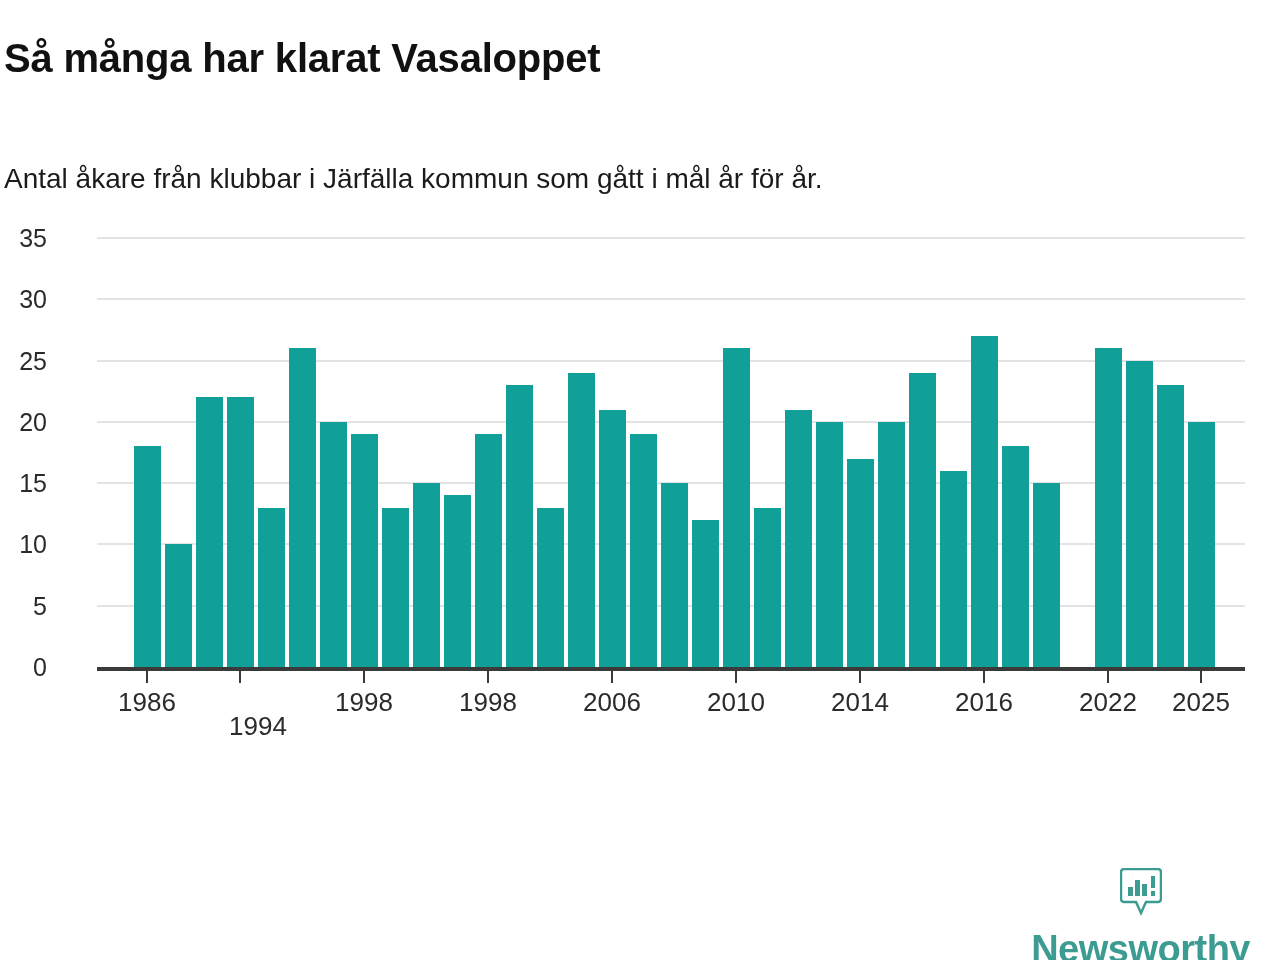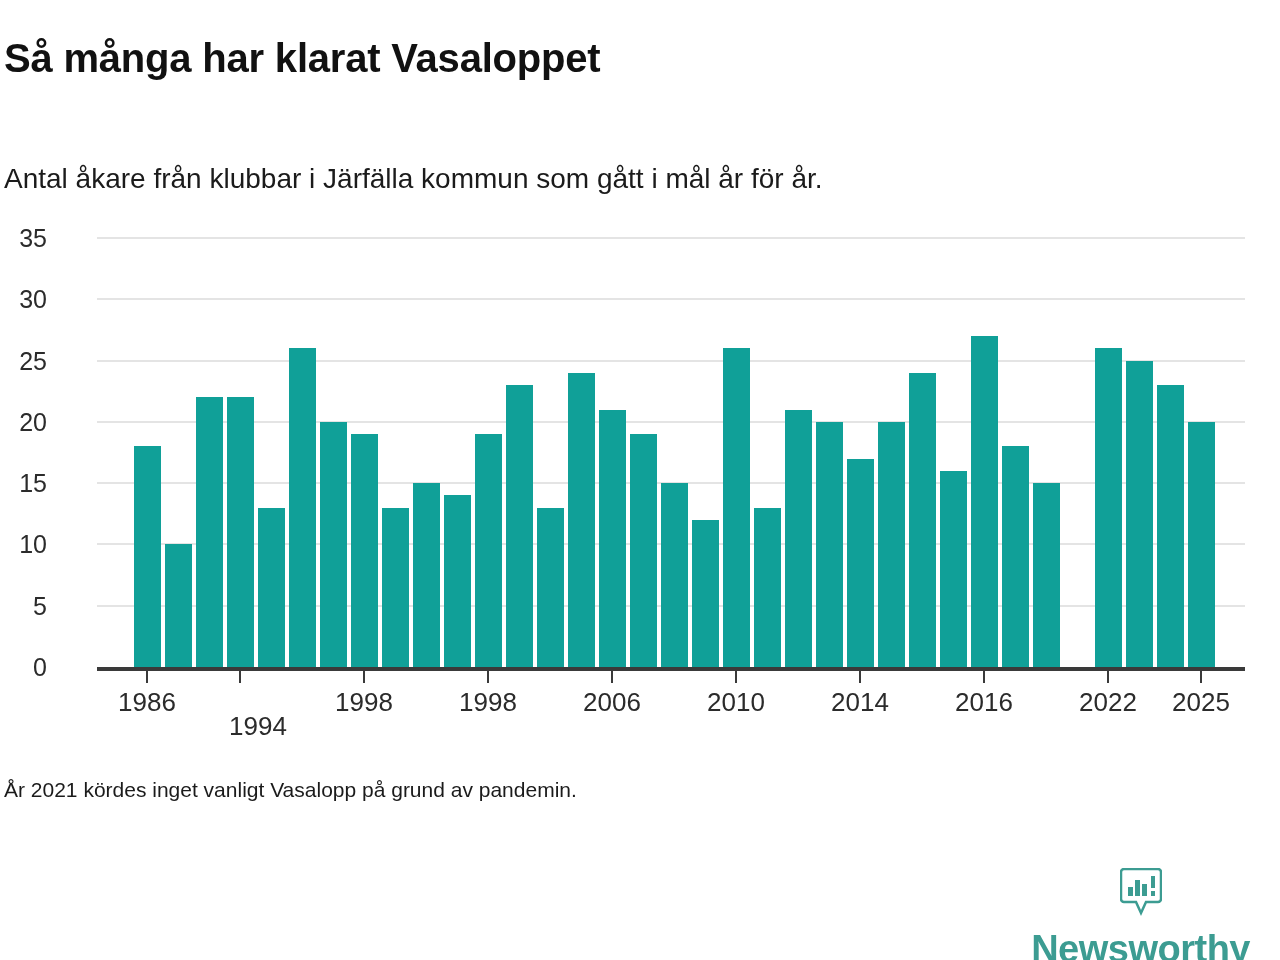--- a/index.html
+++ b/index.html
@@ -237,21 +237,20 @@
         <div class="xlabel" style="left: 763px;">2014</div>
         <div class="tick" style="left: 886px;"></div>
         <div class="xlabel" style="left: 887px;">2016</div>
         <div class="tick" style="left: 1010px;"></div>
         <div class="xlabel" style="left: 1011px;">2022</div>
         <div class="tick" style="left: 1103px;"></div>
         <div class="xlabel" style="left: 1104px; text-align: right;">2025</div>
       </div>
   </div>
 
-  <div class="note">År 2021 kördes inget vanligt Vasalopp på grund av pandemin.</div>
 
   <div class="logo">
     <svg class="logo-mark" viewBox="0 0 42 50">
       <path d="M4 1 H38 A3 3 0 0 1 41 4 V31 A3 3 0 0 1 38 34 H26 L21 45 L16 34 H4 A3 3 0 0 1 1 31 V4 A3 3 0 0 1 4 1 Z" fill="none" stroke="#3c9c92" stroke-width="2.5"></path>
       <rect x="8" y="19" width="5" height="9" fill="#3c9c92"></rect>
       <rect x="15" y="12" width="5" height="16" fill="#3c9c92"></rect>
       <rect x="22" y="16" width="5" height="12" fill="#3c9c92"></rect>
       <rect x="31" y="8" width="4" height="12" fill="#3c9c92"></rect>
       <rect x="31" y="23" width="4" height="5" fill="#3c9c92"></rect>
     </svg>

